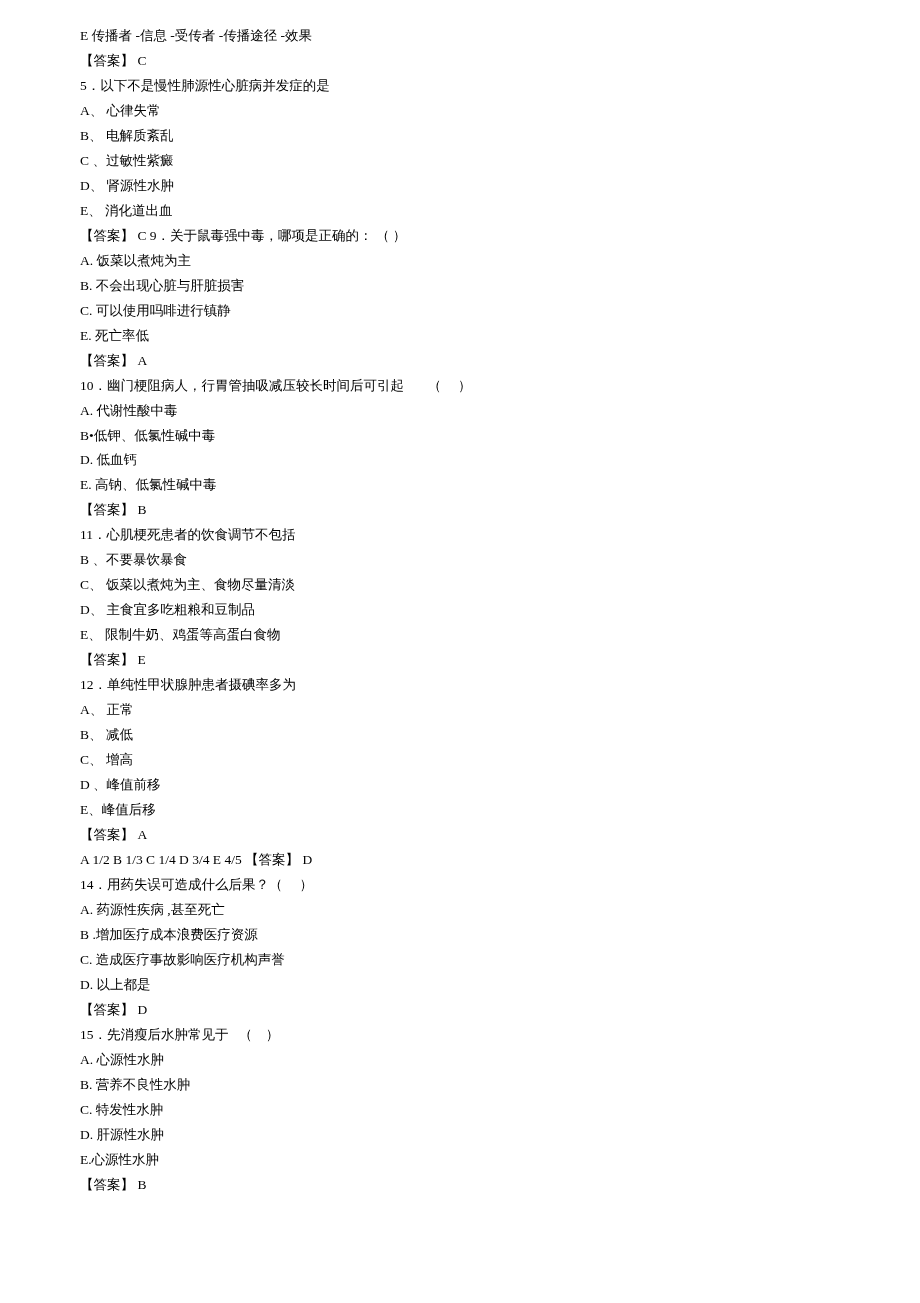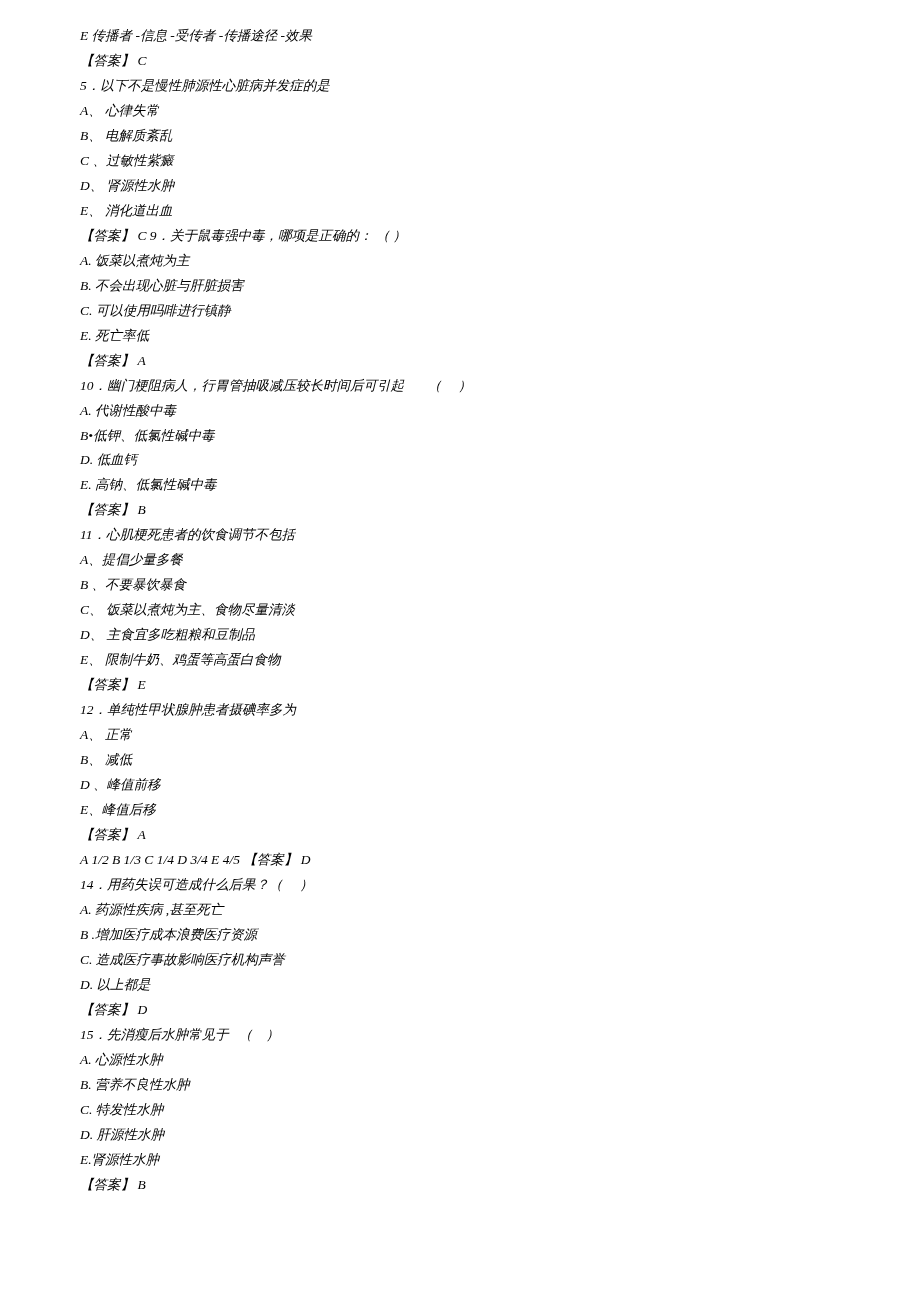--- a/index.html
+++ b/index.html
@@ -12,21 +12,20 @@
     line-height: 1.85;
   }
   .page {
     width: 920px;
     min-height: 1303px;
     padding: 24px 80px 40px 80px;
     box-sizing: border-box;
   }
   .line {
     white-space: pre;
-    font-style: italic;
   }
 </style>
 </head>
 <body>
 
 <div class="page">
   <div class="line">E 传播者 -信息 -受传者 -传播途径 -效果</div>
   <div class="line">【答案】 C</div>
   <div class="line">5．以下不是慢性肺源性心脏病并发症的是</div>
   <div class="line">A、 心律失常</div>
@@ -40,39 +39,39 @@
   <div class="line">C. 可以使用吗啡进行镇静</div>
   <div class="line">E. 死亡率低</div>
   <div class="line">【答案】 A</div>
   <div class="line">10．幽门梗阻病人，行胃管抽吸减压较长时间后可引起       （     ）</div>
   <div class="line">A. 代谢性酸中毒</div>
   <div class="line">B•低钾、低氯性碱中毒</div>
   <div class="line">D. 低血钙</div>
   <div class="line">E. 高钠、低氯性碱中毒</div>
   <div class="line">【答案】 B</div>
   <div class="line">11．心肌梗死患者的饮食调节不包括</div>
-  <div class="line">A、提倡少量多餐</div>
   <div class="line">B 、不要暴饮暴食</div>
   <div class="line">C、 饭菜以煮炖为主、食物尽量清淡</div>
   <div class="line">D、 主食宜多吃粗粮和豆制品</div>
   <div class="line">E、 限制牛奶、鸡蛋等高蛋白食物</div>
   <div class="line">【答案】 E</div>
   <div class="line">12．单纯性甲状腺肿患者摄碘率多为</div>
   <div class="line">A、 正常</div>
   <div class="line">B、 减低</div>
+  <div class="line">C、 增高</div>
   <div class="line">D 、峰值前移</div>
   <div class="line">E、峰值后移</div>
   <div class="line">【答案】 A</div>
   <div class="line">A 1/2 B 1/3 C 1/4 D 3/4 E 4/5 【答案】 D</div>
   <div class="line">14．用药失误可造成什么后果？（     ）</div>
   <div class="line">A. 药源性疾病 ,甚至死亡</div>
   <div class="line">B .增加医疗成本浪费医疗资源</div>
   <div class="line">C. 造成医疗事故影响医疗机构声誉</div>
   <div class="line">D. 以上都是</div>
   <div class="line">【答案】 D</div>
   <div class="line">15．先消瘦后水肿常见于   （    ）</div>
   <div class="line">A. 心源性水肿</div>
   <div class="line">B. 营养不良性水肿</div>
   <div class="line">C. 特发性水肿</div>
   <div class="line">D. 肝源性水肿</div>
-  <div class="line">E.肾源性水肿</div>
+  <div class="line">E.心源性水肿</div>
   <div class="line">【答案】 B</div>
 </div>
 
 </body></html>

